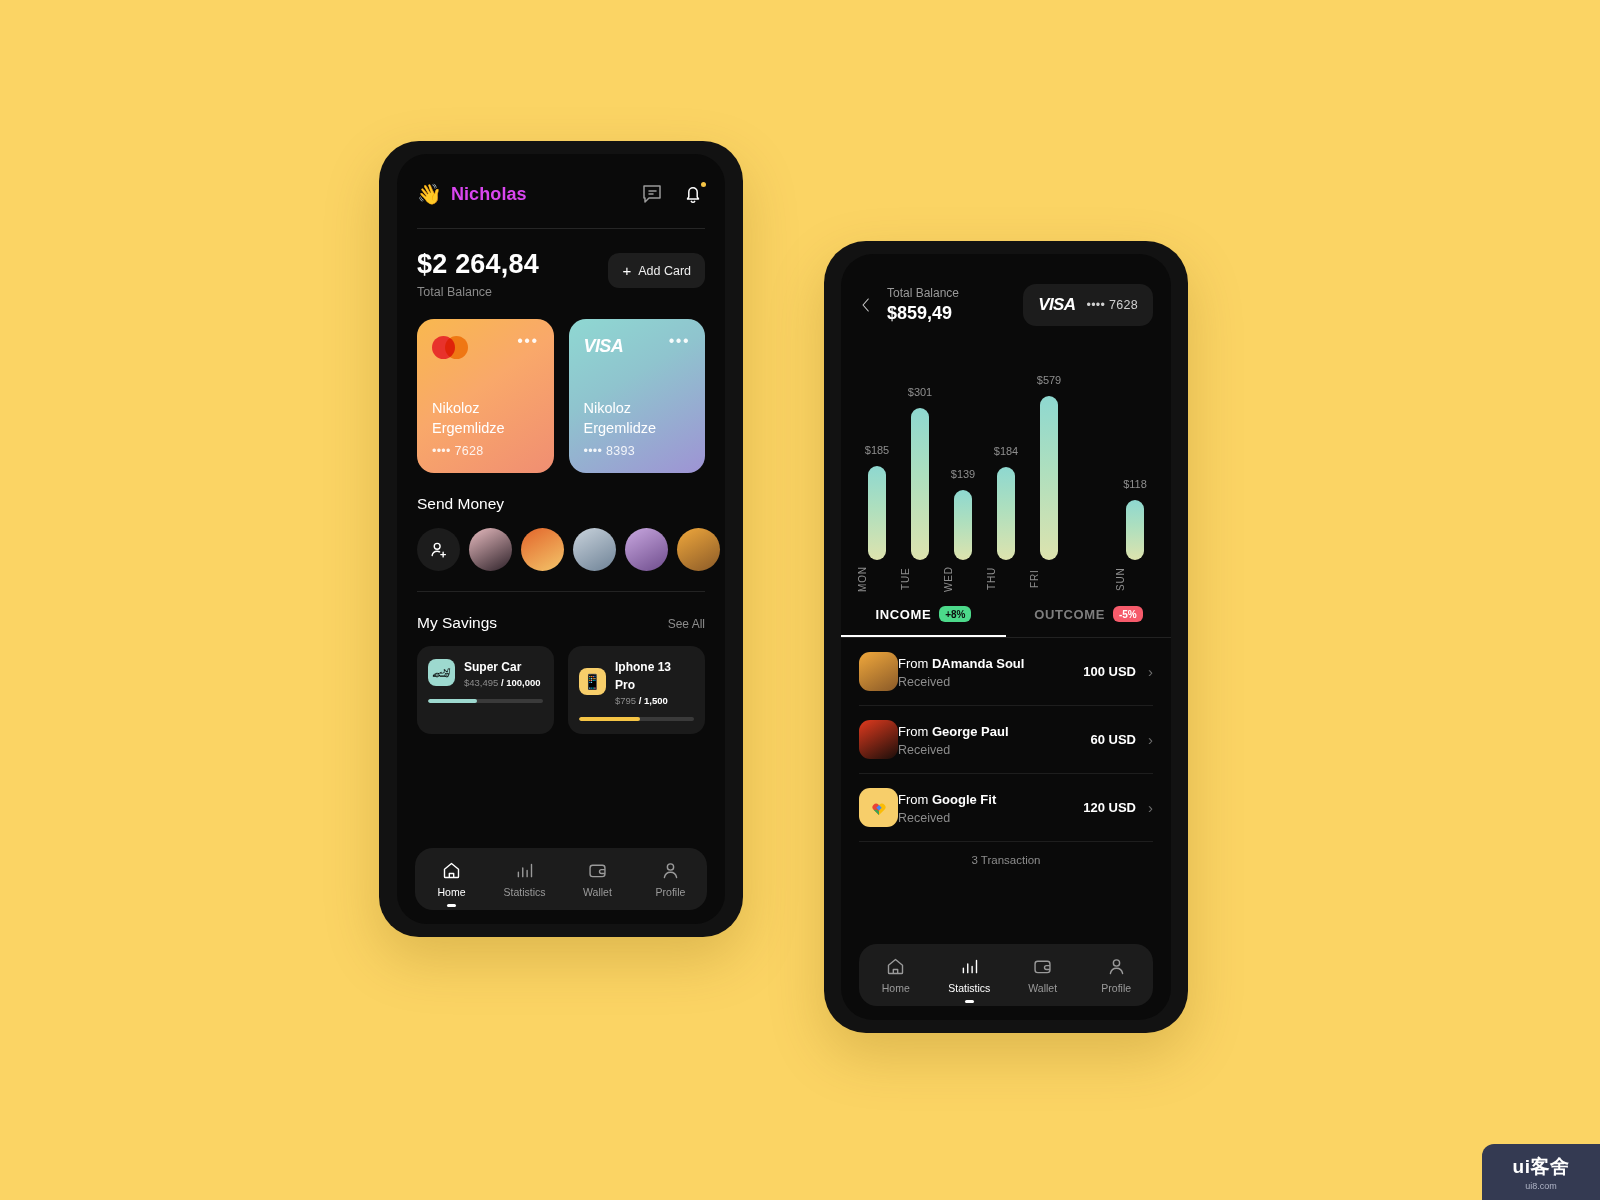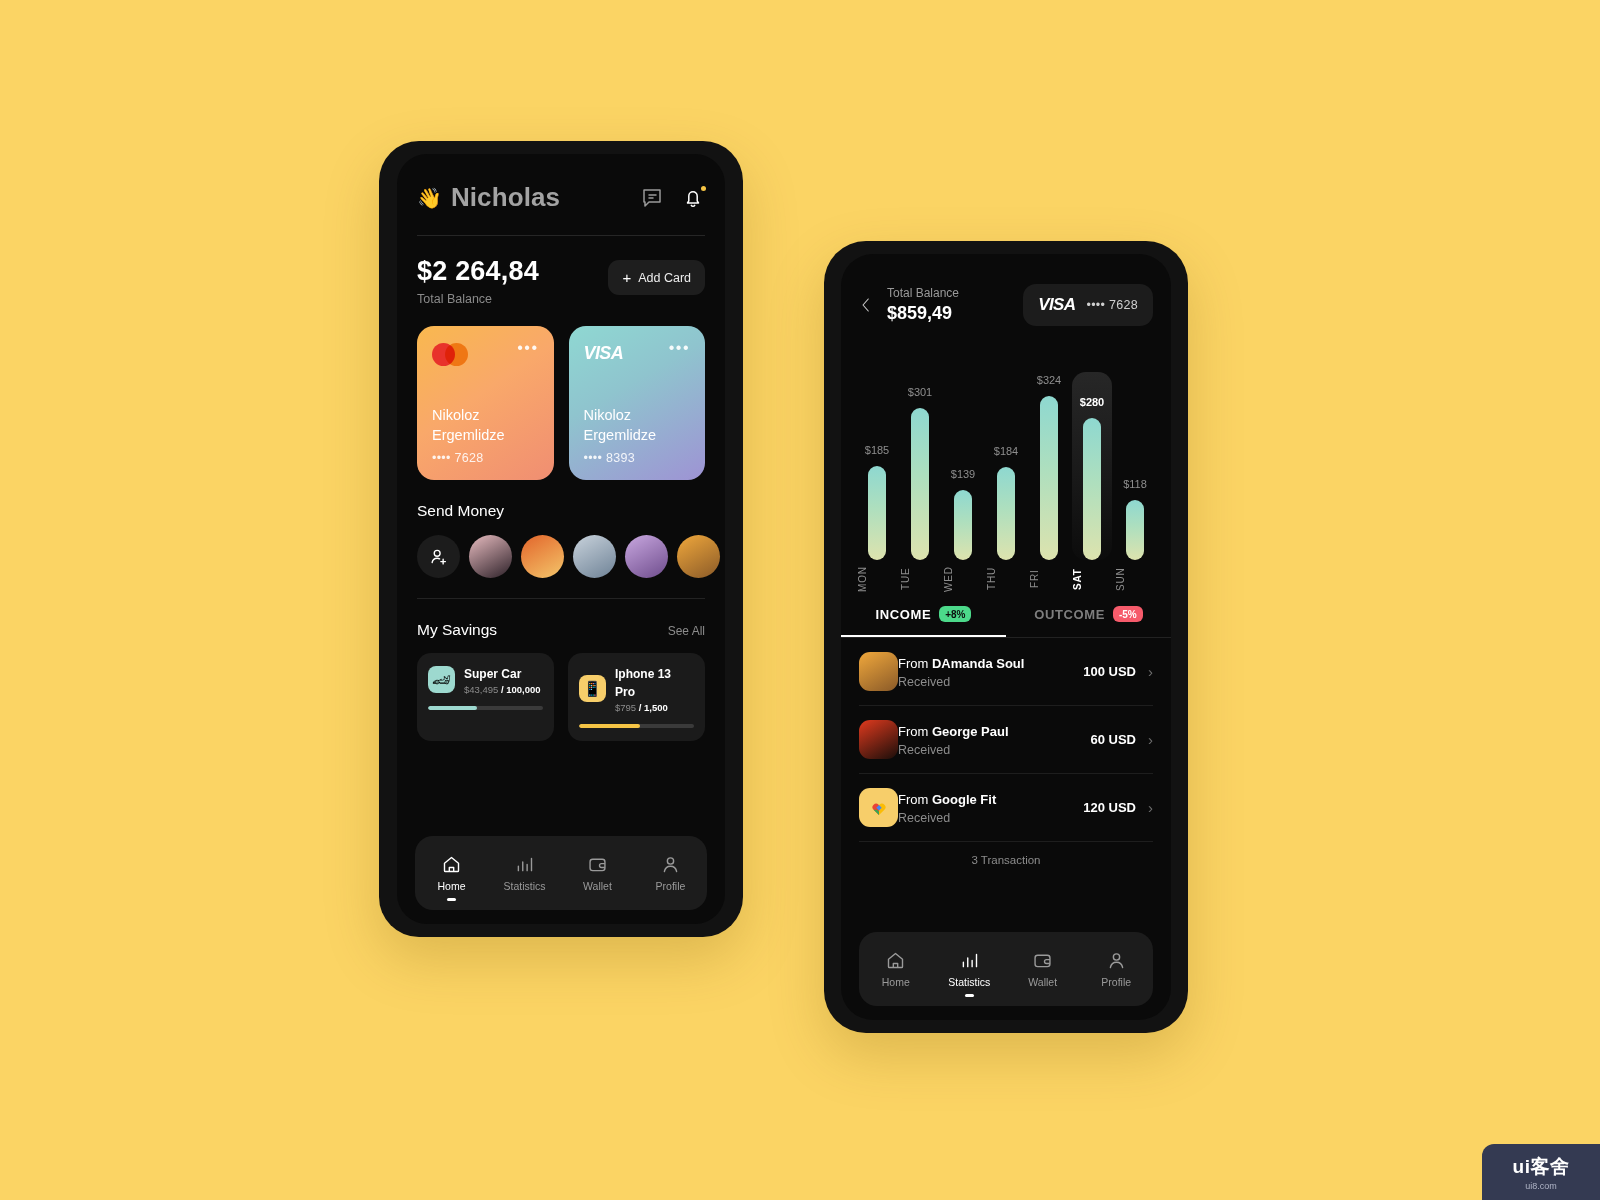--- a/index.html
+++ b/index.html
@@ -29,21 +29,21 @@
   #phone2 { left: 824px; top: 241px; width: 364px; height: 792px; border-radius: 42px; }
   #screen2 { left: 17px; top: 13px; width: 330px; height: 766px; border-radius: 32px; }
 
   
   .p1-header {
     display: flex; align-items: center; justify-content: space-between;
     padding: 28px 20px 0 20px;
   }
   .greet { display: flex; align-items: center; gap: 9px; }
   .wave { font-size: 20px; line-height: 1; }
-  .greet-name { color: #a3a3a3; font-size: 26px; font-weight: bold; letter-spacing: .1px; }
+  .greet-name { color: #d946ef; font-size: 18px; font-weight: bold; letter-spacing: .1px; }
   .head-icons { display: flex; align-items: center; gap: 17px; }
   .ico-btn { position: relative; width: 24px; height: 24px; display: block; }
   .dot-badge {
     position: absolute; right: -1px; top: 0px;
     width: 5px; height: 5px; border-radius: 50%; background: #F5C445;
   }
   .divider-line { height: 1px; background: #262626; margin: 22px 20px 0 20px; }
 
   
   .bal-row {
@@ -125,21 +125,21 @@
   .ico-yellow { background: #F7CE6A; }
   .sav-name { color: #fff; font-size: 12px; font-weight: bold; }
   .sav-prog-text { font-size: 9.5px; margin-top: 2px; color: #8C8C8C; }
   .sav-prog-text b { color: #fff; font-weight: bold; }
   .bar-track { height: 4px; border-radius: 3px; background: #3A3A3A; margin-top: 11px; overflow: hidden; }
   .bar-fill { height: 100%; border-radius: 3px; }
 
   
   .navbar {
     position: absolute; left: 18px; right: 18px; bottom: 14px;
-    height: 74px; background: #1C1C1C; border-radius: 18px;
+    height: 62px; background: #1C1C1C; border-radius: 18px;
     display: flex; align-items: center;
   }
   .nav-item {
     flex: 1; display: flex; flex-direction: column;
     align-items: center; gap: 5px; cursor: pointer; position: relative;
   }
   .nav-label { font-size: 10.5px; color: #9A9A9A; }
   .nav-item.active .nav-label { color: #fff; }
   .nav-dot {
     position: absolute; bottom: -9px; width: 9px; height: 3.5px;
@@ -438,29 +438,23 @@
             <div class="bar-val" style="bottom: 116px; left: 50%; transform: translateX(-50%);">$139</div>
             <div class="bar-rect" style="height: 70px;"></div>
             <div class="bar-day">WED</div>
           </div>
           <div class="bar-col" style="left: 131px; height: 252px;">
             <div class="bar-val" style="bottom: 139px; left: 50%; transform: translateX(-50%);">$184</div>
             <div class="bar-rect" style="height: 93px;"></div>
             <div class="bar-day">THU</div>
           </div>
           <div class="bar-col" style="left: 174px; height: 252px;">
-            <div class="bar-val" style="bottom: 210px; left: 50%; transform: translateX(-50%);">$324</div>
+            <div class="bar-val" style="bottom: 210px; left: 50%; transform: translateX(-50%);">$579</div>
             <div class="bar-rect" style="height: 164px;"></div>
             <div class="bar-day">FRI</div>
-          </div>
-          <div class="bar-col" style="left: 217px; height: 252px;">
-            <div class="bar-hl" style="height: 188px;"></div>
-            <div class="bar-val hl" style="bottom: 188px; left: 50%; transform: translateX(-50%);">$280</div>
-            <div class="bar-rect" style="height: 142px;"></div>
-            <div class="bar-day hl">SAT</div>
           </div>
           <div class="bar-col" style="left: 260px; height: 252px;">
             <div class="bar-val" style="bottom: 106px; left: 50%; transform: translateX(-50%);">$118</div>
             <div class="bar-rect" style="height: 60px;"></div>
             <div class="bar-day">SUN</div>
           </div>
         </div>
 
       <div class="io-tabs">
         <div class="io-tab active">

